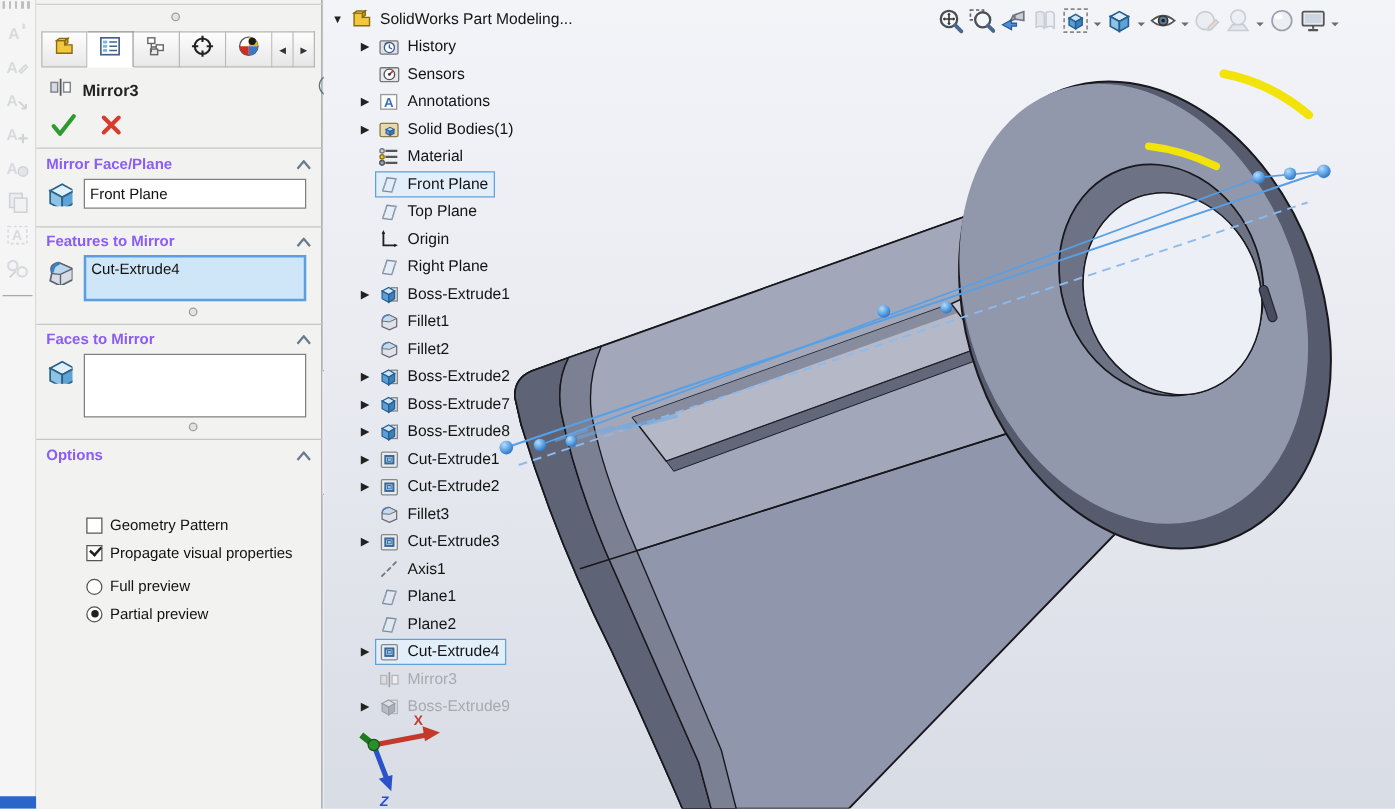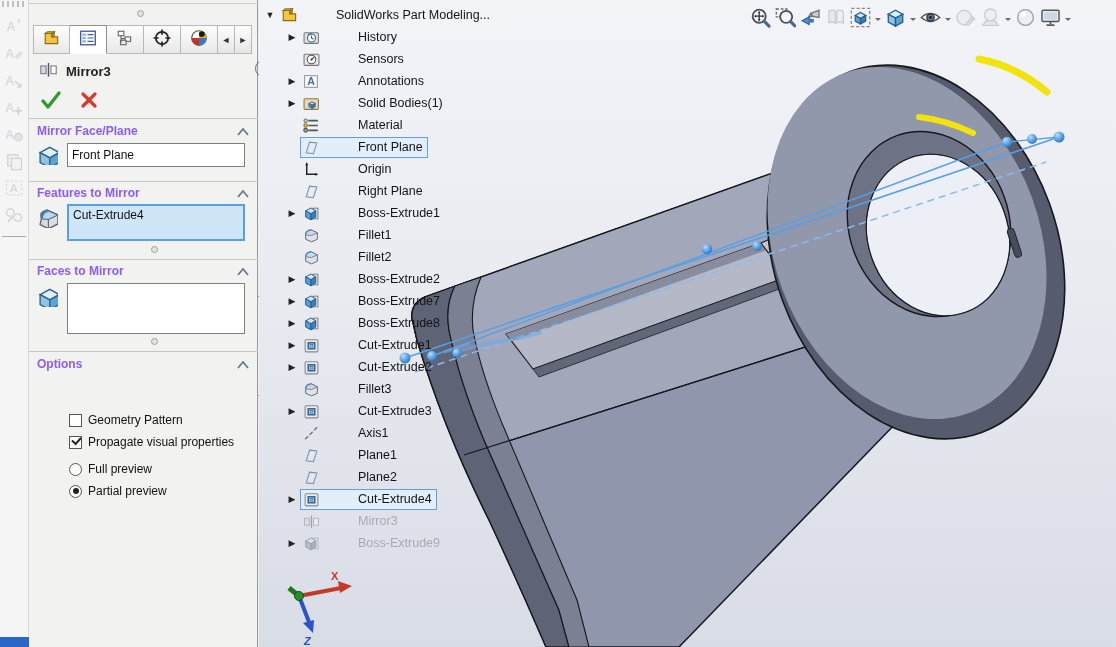--- a/index.html
+++ b/index.html
@@ -49,21 +49,21 @@
 
   
   #viewport { left:259px; top:0; width:857px; height:647px; background:linear-gradient(180deg,#f2f4f8 0%,#e9ebf1 45%,#d8dce5 100%); }
 
   
   #tree { position:absolute; left:3px; top:4px; width:230px; }
   .trow { height:22px; display:flex; align-items:center; font-size:12.5px; color:#141414; white-space:nowrap; }
   .trow .exp { width:16px; text-align:center; font-size:9px; color:#222; flex:none; }
   .trow .ticon { width:19px; height:17px; flex:none; margin-right:5px; display:flex; align-items:center; justify-content:center; }
   .trow.child { padding-left:22px; }
-  .trow .lblwrap { display:flex; align-items:center; padding:1px 4px 1px 1px; border:1px solid transparent;gap:32px; }
+  .trow .lblwrap { display:flex; align-items:center; padding:1px 4px 1px 1px; border:1px solid transparent; }
   .trow.selected .lblwrap { background:#e2eefa; border-color:#64a0d8; }
   .trow.disabled { color:#a7aab0; }
   .trow.disabled .ticon { opacity:.45; filter:grayscale(.8); }
 
   
   #hud { position:absolute; left:489px; top:4px; height:30px; display:flex; align-items:center; }
   .hud-btn { height:28px; display:flex; align-items:center; padding:0 2px; }
   .hud-btn.disabled { opacity:.38; }
   .hud-caret { width:10px; height:28px; display:flex; align-items:center; justify-content:center; }
   .hud-caret:after { content:""; border:3.5px solid transparent; border-top-color:#6b6b6b; margin-top:4px; }
@@ -445,20 +445,32 @@
               </svg>
             </span>
             <span>Front Plane</span>
           </span>
         </div>
         <div class="trow child ">
           <span class="exp"></span>
           <span class="lblwrap">
             <span class="ticon">
               <svg width="17" height="17" viewBox="0 0 16 16" xmlns="http://www.w3.org/2000/svg">
+                <path d="M3,13 L6.2,3 L13,3.8 L9.8,13.8 Z" fill="rgba(225,236,248,.55)" stroke="#7c8ba0"></path>
+                <path d="M3,13 L6.2,3 M13,3.8 L9.8,13.8" stroke="#9aa7b8" stroke-dasharray="2 1.4"></path>
+              </svg>
+            </span>
+            <span>Top Plane</span>
+          </span>
+        </div>
+        <div class="trow child ">
+          <span class="exp"></span>
+          <span class="lblwrap">
+            <span class="ticon">
+              <svg width="17" height="17" viewBox="0 0 16 16" xmlns="http://www.w3.org/2000/svg">
                 <path d="M3.5,2.5 V12.5 H13" fill="none" stroke="#222" stroke-width="1.4"></path>
                 <path d="M3.5,1 L2.2,4 H4.8 Z" fill="#222"></path>
                 <path d="M14.5,12.5 L11.5,11.2 V13.8 Z" fill="#222"></path>
               </svg>
             </span>
             <span>Origin</span>
           </span>
         </div>
         <div class="trow child ">
           <span class="exp"></span>

